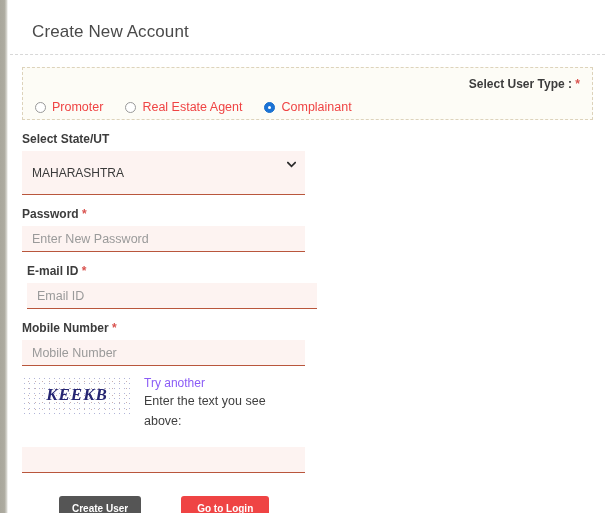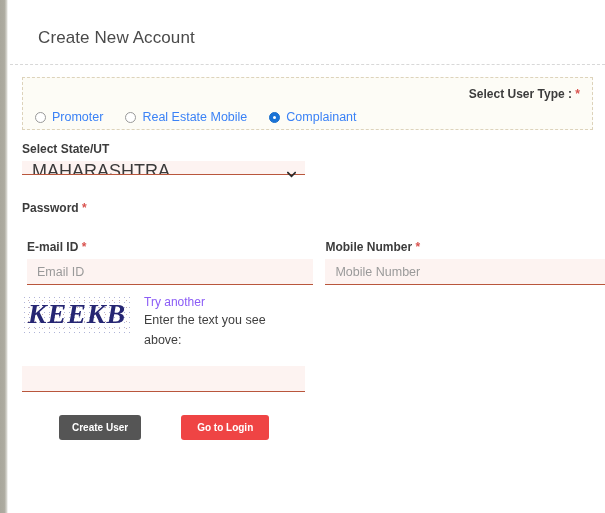--- a/index.html
+++ b/index.html
@@ -26,21 +26,21 @@
   .content {
     position: absolute;
     left: 10px; top: 0;
     width: 595px; height: 513px;
     padding: 0;
   }
   .page-title {
     font-size: 17px;
     color: #4a4a4a;
     font-weight: normal;
-    margin: 16px;
+    margin: 10px;
     padding: 12px 0 0 12px;
     letter-spacing: 0.1px;
   }
   .divider {
     margin: 12px 0 0 0;
     border: 0;
     border-top: 1px dashed #d8d8d8;
     width: 595px;
   }
   .usertype-box {
@@ -56,21 +56,21 @@
     font-weight: bold;
     margin-bottom: 9px;
     text-align: right;
   }
   .req { color: #d9534f; font-weight: bold; }
   .radio-row { display: flex; align-items: center; }
   .radio-opt {
     display: flex; align-items: center;
     margin-right: 22px;
     font-size: 12.5px;
-    color: #3b82f6;
+    color: #ef4444;
   }
   .radio-dot {
     width: 11px; height: 11px;
     border-radius: 50%;
     border: 1px solid #999;
     background: #fff;
     margin-right: 6px;
     display: inline-block;
     position: relative;
     flex: 0 0 auto;
@@ -84,57 +84,57 @@
     position: absolute;
     left: 3px; top: 3px;
     width: 3px; height: 3px;
     border-radius: 50%;
     background: #ffffff;
   }
   .field-label {
     font-size: 12px;
     font-weight: bold;
     color: #3c3c3c;
-    margin: 8px 0 5px 0;
+    margin: 0 0 5px 0;
   }
   .txt {
     width: 100%;
     height: 26px;
     background: #fdf3f1;
     border: 0;
     border-bottom: 1px solid #b9563c;
     font-size: 12.5px;
     color: #444;
     padding: 0 10px;
     outline: none;
     font-family: "Liberation Sans", sans-serif;
   }
   .txt::placeholder { color: #9a9a9a; }
   .sel-wrap { position: relative; width: 100%; }
   .sel {
     width: 100%;
-    height: 14px;
+    height: 44px;
     background: #fdf3f1;
     border: 0;
     border-bottom: 1px solid #b9563c;
-    font-size: 18px;
+    font-size: 12px;
     color: #3a3a3a;
     padding: 0 26px 0 10px;
     outline: none;
     appearance: none;
     -webkit-appearance: none;
     font-family: "Liberation Sans", sans-serif;
   }
   .chev {
     position: absolute;
     right: 9px; top: 9px;
     width: 9px; height: 9px;
     pointer-events: none;
   }
-  .row2 { display: flex; }
+  .row2 { display: flex; flex-direction: column; }
   .col-l { width: 283px; margin-left: 12px; }
   .col-r { width: 290px; margin-left: 17px; }
 
   .grp { margin-top: 12px; }
 
   .captcha-area { margin: 10px 0 0 12px; display: flex; align-items: flex-start; }
   .captcha-img {
     width: 110px; height: 38px;
     background-color: #ffffff;
     background-image:
@@ -145,21 +145,21 @@
     position: relative;
     overflow: hidden;
   }
   .captcha-text {
     position: absolute;
     left: 50%; top: 50%;
     transform: translate(-50%,-50%);
     font-family: "Liberation Serif", serif;
     font-style: italic;
     font-weight: bold;
-    font-size: 28px;
+    font-size: 17px;
     color: #262673;
     letter-spacing: 1px;
     white-space: nowrap;
   }
   .captcha-side { margin-left: 12px; }
   .try-another {
     color: #8b5cf6;
     font-size: 12px;
     cursor: pointer;
     display: block;
@@ -215,21 +215,21 @@
         <span>Select User Type :</span>
         <span class="req">*</span>
       </div>
       <div class="radio-row">
         <label class="radio-opt">
           <span class="radio-dot"></span>
           <span>Promoter</span>
         </label>
         <label class="radio-opt">
           <span class="radio-dot"></span>
-          <span>Real Estate Mobile</span>
+          <span>Real Estate Agent</span>
         </label>
         <label class="radio-opt">
           <span class="radio-dot checked"></span>
           <span>Complainant</span>
         </label>
       </div>
     </div>
 
     <div class="grp col-l">
       <div class="field-label">
@@ -245,20 +245,21 @@
       </div>
     </div>
 
 
     <div class="row2">
       <div class="grp col-l" style="margin-left:12px;">
         <div class="field-label">
           <span>Password</span>
           <span class="req">*</span>
         </div>
+        <input class="txt" type="text" placeholder="Enter New Password" style="">
       </div>
     </div>
 
     <div class="row2">
       <div class="grp col-r">
         <div class="field-label">
           <span>E-mail ID</span>
           <span class="req">*</span>
         </div>
         <input class="txt" type="text" placeholder="Email ID" style="">

